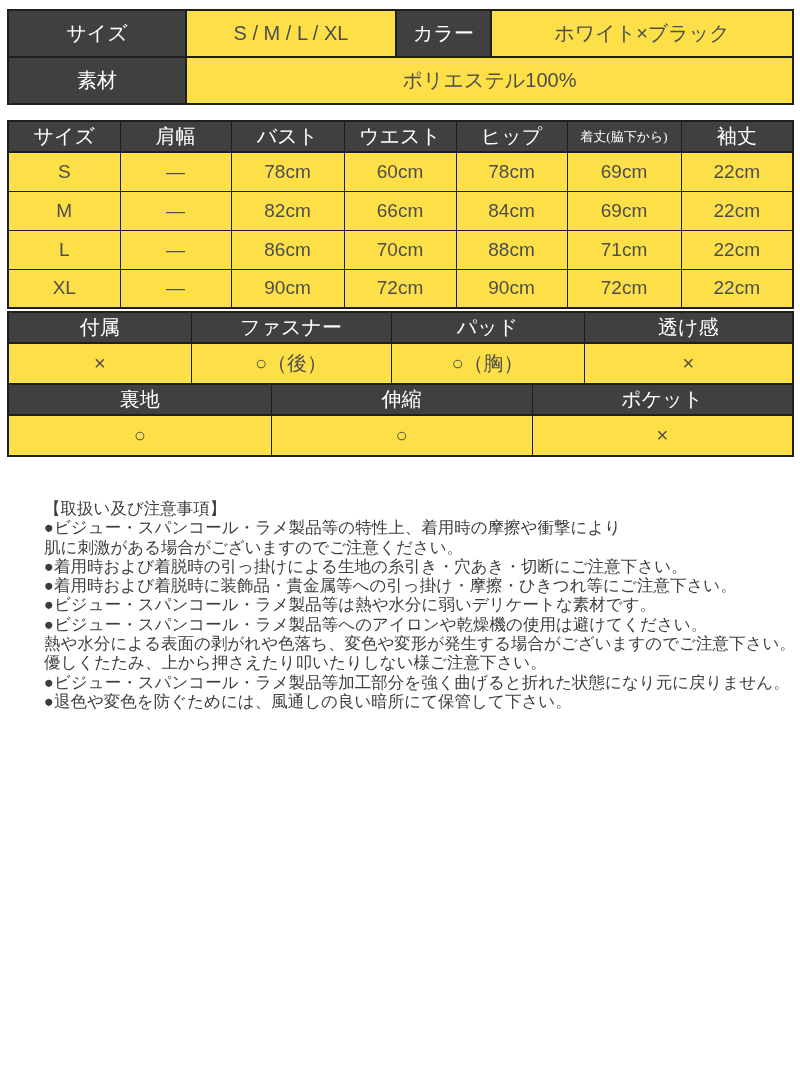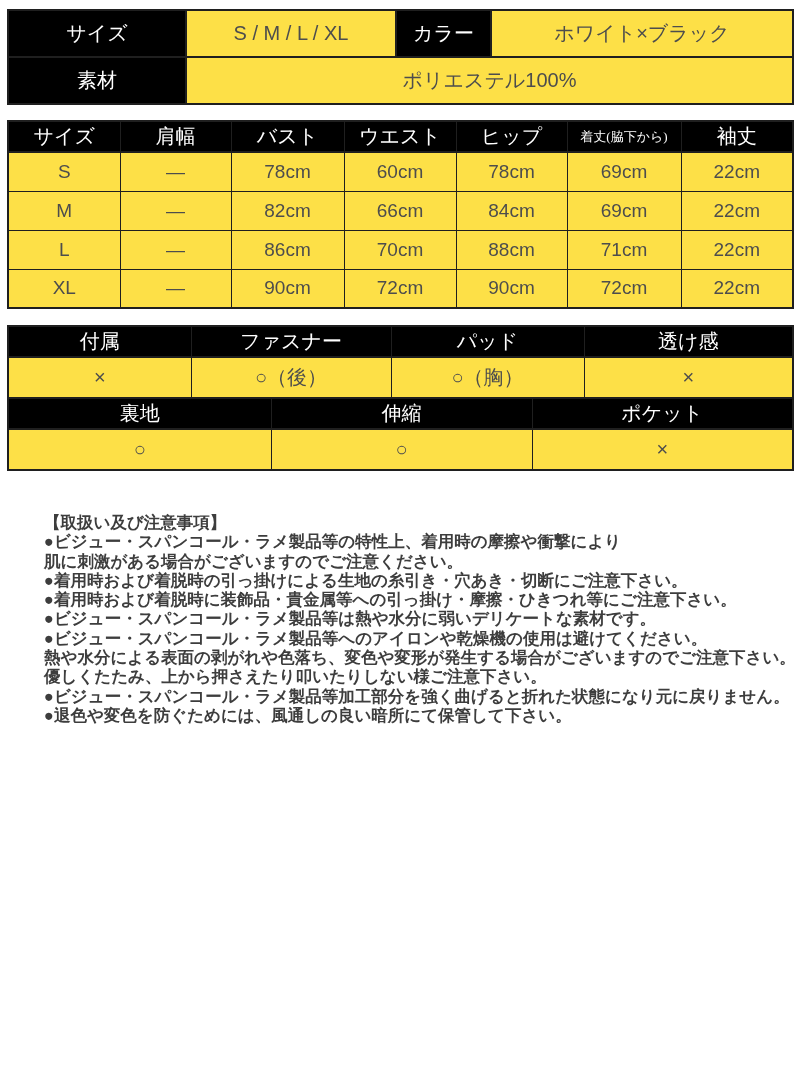--- a/index.html
+++ b/index.html
@@ -11,21 +11,21 @@
   }
   .page { padding: 9px 8px 0 7px; width: 800px; }
 
   table {
     border-collapse: collapse;
     table-layout: fixed;
     width: 785px;
     border: 2px solid #1f1f1f;
   }
   th {
-    background: #000000;
+    background: #404040;
     color: #ffffff;
     font-weight: normal;
     text-align: center;
   }
   td {
     background: #fde047;
     color: #4d4d4d;
     text-align: center;
   }
 
@@ -33,33 +33,32 @@
   .t1 th, .t1 td { border: 2px solid #1f1f1f; height: 47px; font-size: 20px; }
 
   
   .t2 { margin-top: 15px; }
   .t2 th, .t2 td { border: 1px solid #1f1f1f; }
   .t2 th { height: 30px; font-size: 20px; border-bottom-width: 2px; }
   .t2 th.small { font-size: 13px; font-family: Liberation Serif, serif; }
   .t2 td { height: 39px; font-size: 19px; }
 
   
-  .t3 { margin-top: 16px; }
+  .t3 { margin-top: 2px; }
   .t3b { margin-top: -2px; padding-left: 29px; }
   .t3 th, .t3b th { height: 31px; font-size: 20px; border: 1px solid #1f1f1f; border-bottom-width: 2px; }
   .t3 td, .t3b td { height: 41px; font-size: 20px; border: 1px solid #1f1f1f; }
 
   
   .notes {
     margin: 42px 0 0 37px;
     font-size: 16.5px;
     line-height: 19.3px;
     color: #3d3d3d;
     letter-spacing: 0;
-    font-weight: bold;
   }
   .notes div { white-space: nowrap; }
 </style>
 </head>
 <body>
 
 <div class="page">
 
   <table class="t1">
     <colgroup>

